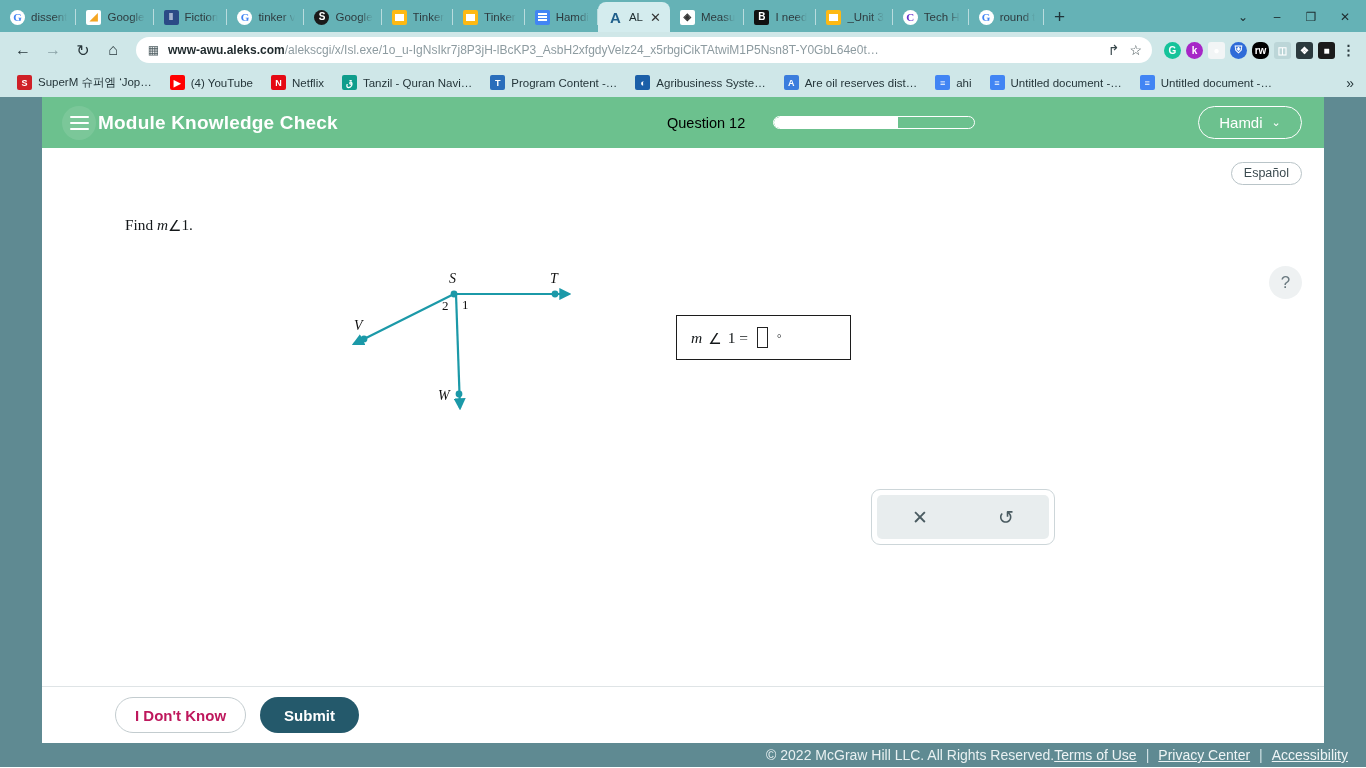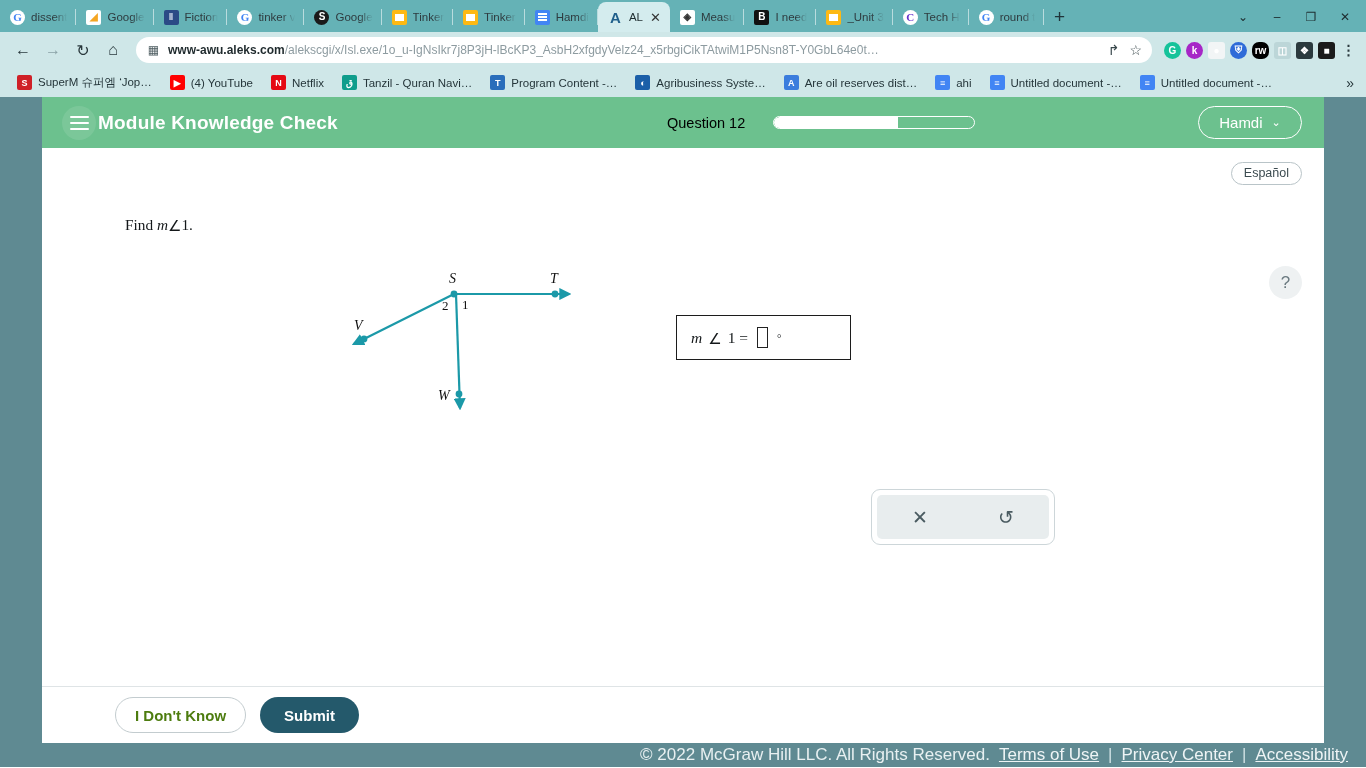--- a/index.html
+++ b/index.html
@@ -290,36 +290,36 @@
 
   .footer-bar {
     height: 57px; flex: 0 0 57px;
     border-top: 1px solid #dfe4e6;
     background: #fff;
     display:flex; align-items:center; padding-left: 73px; gap: 14px;
   }
   .btn-idk {
     border: 1px solid #c3cccf; border-radius: 19px;
     height: 36px; padding: 0 19px;
-    background:#fff; color:#4d7c0f; font-size: 15px; font-weight: bold;
+    background:#fff; color:#be185d; font-size: 15px; font-weight: bold;
     display:flex;align-items:center;
   }
   .btn-submit {
     border: none; border-radius: 19px;
     height: 36px; padding: 0 24px;
     background:#24596b; color:#fff; font-size: 15px; font-weight: bold;
     display:flex;align-items:center;
   }
 
   .copyright {
     position:absolute; left:0; right:0; bottom:0; height: 24px;
     background: #5f8a92;
     display:flex; align-items:center; justify-content:flex-end;
-    padding-right: 18px; gap: 9px;
-    color:#e8f0f1; font-size: 17px;
+    padding-right: 18px; 
+    color:#e8f0f1; font-size: 14px;
   }
   .copyright a { color:#eef4f5; text-decoration: underline; text-align: center; }
   .cdiv { color:#cfe0e3; }
 </style>
 </head>
 <body>
 
 <div id="browser-chrome">
 
   <div class="tabstrip">

